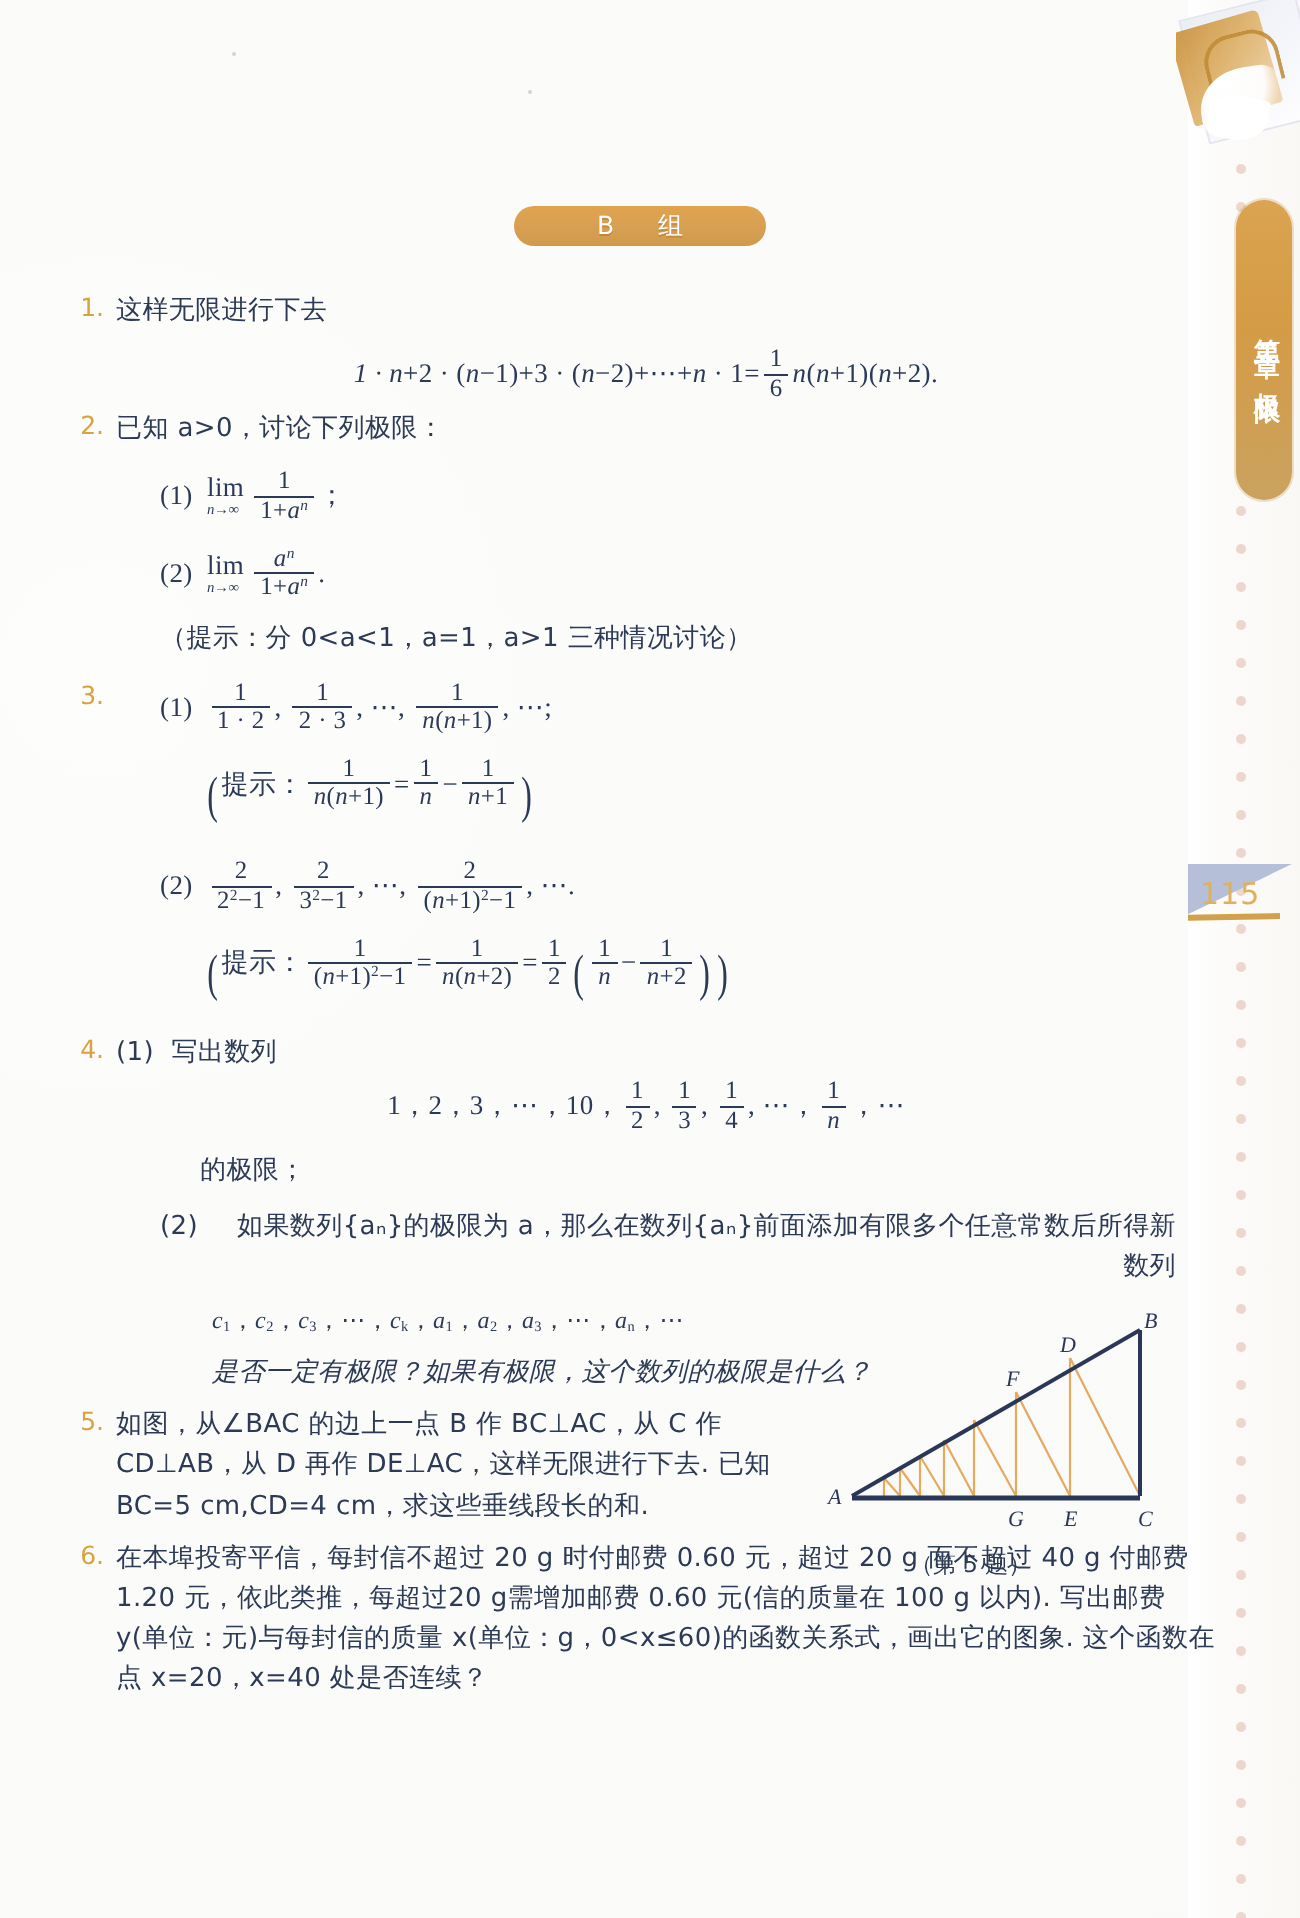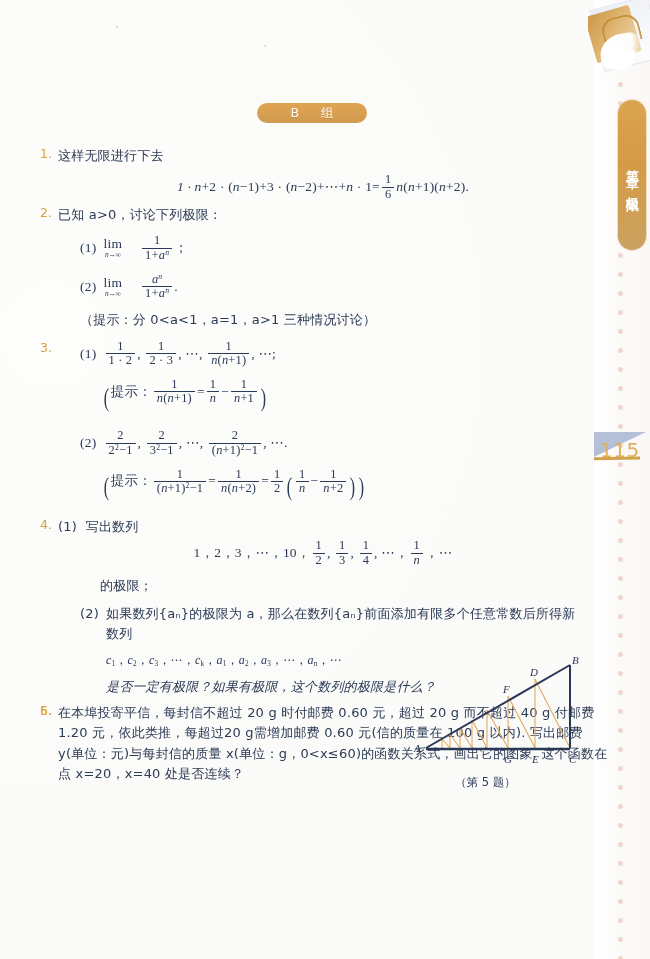--- a/index.html
+++ b/index.html
@@ -153,38 +153,38 @@
     width: 52px;
     height: 3px;
     background: #d0a24e;
     transform: rotate(-1deg);
   }
   .page-num {
     position: absolute;
     top: 14px;
     left: 6px;
     color: #e0b05a;
-    font-size: 20px;
+    font-size: 15px;
     font-family: "DejaVu Sans", sans-serif;
     letter-spacing: .5px;
   }
   
   .content {
     position: absolute;
     left: 0;
     top: 0;
     width: 594px;
     height: 959px;
     padding: 0;
   }
   .group-pill {
     position: absolute;
     left: 257px;
     top: 103px;
-    width: 110px;
+    width: 126px;
     height: 20px;
     border-radius: 12px;
     background: linear-gradient(to bottom, #e0a44f 0%, #d9a052 45%, #cf9a4d 100%);
     color: #ffffff;
     font-size: 12.5px;
     letter-spacing: 9px;
     text-indent: 9px;
     display: flex;
     align-items: center;
     justify-content: center;
@@ -237,24 +237,23 @@
     vertical-align: -0.52em;
     text-align: center;
     font-size: .92em;
     line-height: 1.08;
     margin: 0 2px;
   }
   .frac > .n { display: block; padding: 0 3px; }
   .frac > .d { display: block; border-top: 1px solid #2b3a57; padding: 0 3px; }
   .lim {
     display: inline-block;
-    text-align: center;
     vertical-align: -0.35em;
     line-height: 1;
-    margin-right: 18px;
+    margin-right: 3px;
   }
   .lim .top { display: block; font-size: 1em; }
   .lim .bot { display: block; font-size: .55em; letter-spacing: -.2px; }
   .big-paren {
     display: inline-block;
     font-size: 1.9em;
     vertical-align: -0.38em;
     font-weight: 300;
     transform: scaleX(.62);
   }
@@ -411,31 +410,32 @@
         <div class="num">4.</div>
         <div class="ptext">
           <span>(1)</span>
           &nbsp;<span>写出数列</span>
           <div class="disp mathline" style="margin-top:2px;">
             1，2，3，⋯，10，<span class="frac"><span class="n">1</span><span class="d">2</span></span>,&nbsp;<span class="frac"><span class="n">1</span><span class="d">3</span></span>,&nbsp;<span class="frac"><span class="n">1</span><span class="d">4</span></span>,&nbsp;⋯，<span class="frac"><span class="n">1</span><span class="d"><span class="it">n</span></span></span>，⋯
           </div>
           <div style="margin-top:9px;margin-left:22px;padding-left:20px;">的极限；</div>
           <div style="margin-top:8px;position:relative;">
             <span style="position:absolute;left:22px;">(2)</span>
-            <div style="margin-left:48px;">如果数列{aₙ}的极限为 a，那么在数列{aₙ}前面添加有限多个任意常数后所得新数列</div>
+            <div style="margin-left:60px;text-align:right;">如果数列{aₙ}的极限为 a，那么在数列{aₙ}前面添加有限多个任意常数后所得新数列</div>
           </div>
           <div class="mathline" style="margin-top:7px;margin-left:48px;font-size:12px;">
             <span class="it">c</span><span class="sub">1</span>，<span class="it">c</span><span class="sub">2</span>，<span class="it">c</span><span class="sub">3</span>，⋯，<span class="it">c</span><span class="sub">k</span>，<span class="it">a</span><span class="sub">1</span>，<span class="it">a</span><span class="sub">2</span>，<span class="it">a</span><span class="sub">3</span>，⋯，<span class="it">a</span><span class="sub">n</span>，⋯
           </div>
           <div style="margin-top:7px;margin-left:48px;font-style:italic;">是否一定有极限？如果有极限，这个数列的极限是什么？</div>
         </div>
       </div>
 
       <div class="prob" style="margin-top:6px;">
         <div class="num">5.</div>
+        <div class="ptext" style="width:368px;">如图，从∠BAC 的边上一点 B 作 BC⊥AC，从 C 作 CD⊥AB，从 D 再作 DE⊥AC，这样无限进行下去. 已知 BC=5 cm,CD=4 cm，求这些垂线段长的和.</div>
       </div>
 
       <div class="prob" style="margin-top:6px;">
         <div class="num">6.</div>
         <div class="ptext" style="width:552px;">在本埠投寄平信，每封信不超过 20 g 时付邮费 0.60 元，超过 20 g 而不超过 40 g 付邮费 1.20 元，依此类推，每超过20 g需增加邮费 0.60 元(信的质量在 100 g 以内). 写出邮费 y(单位：元)与每封信的质量 x(单位：g，0&lt;x≤60)的函数关系式，画出它的图象. 这个函数在点 x=20，x=40 处是否连续？</div>
       </div>
 
     </div>
 
     <div class="figure">

